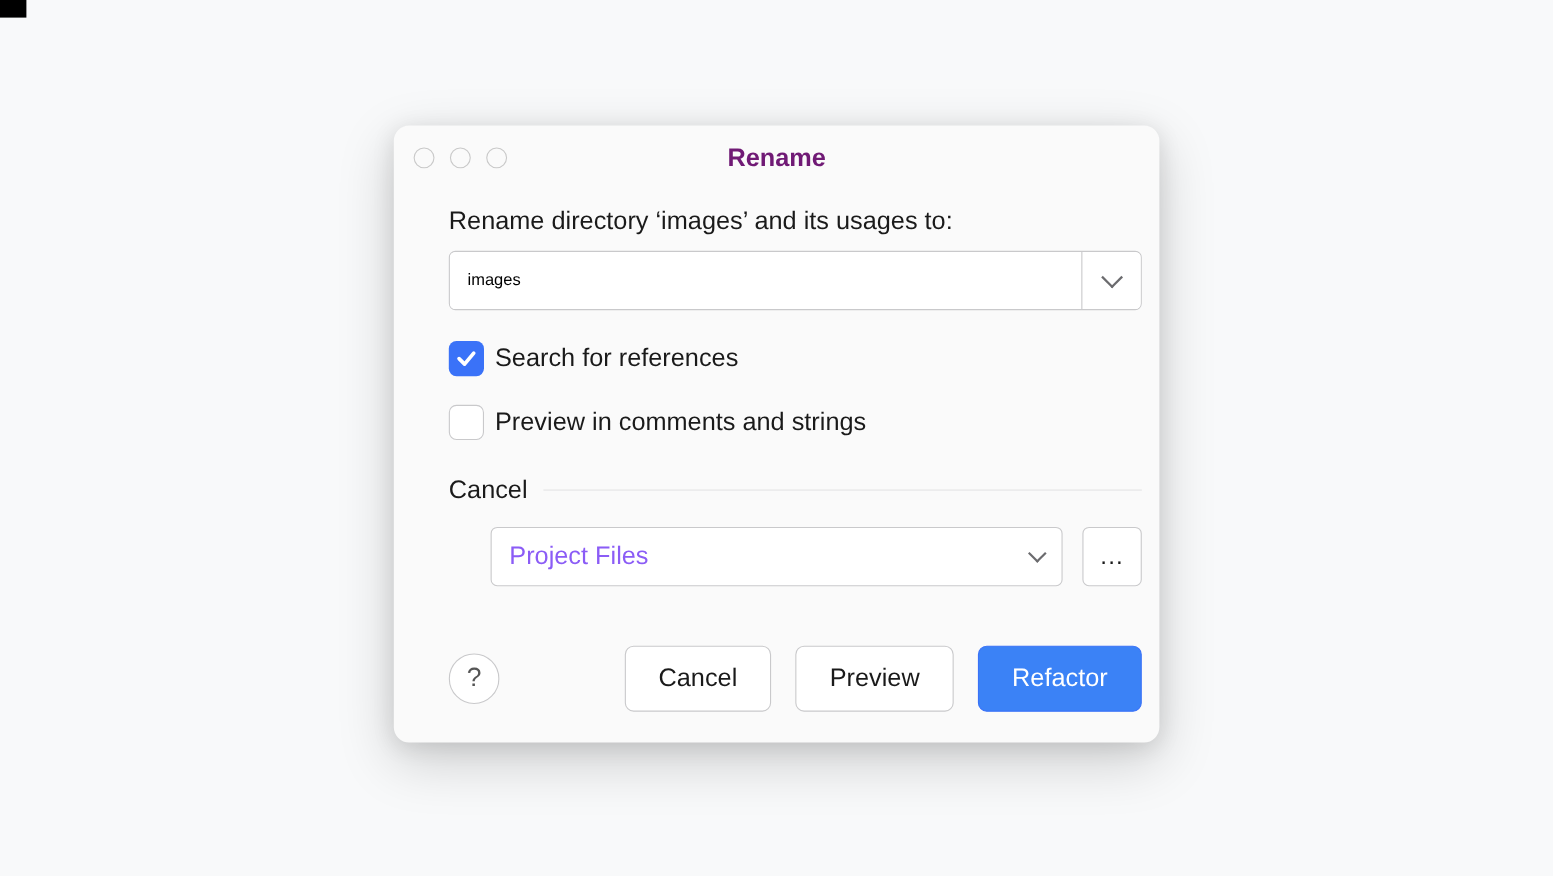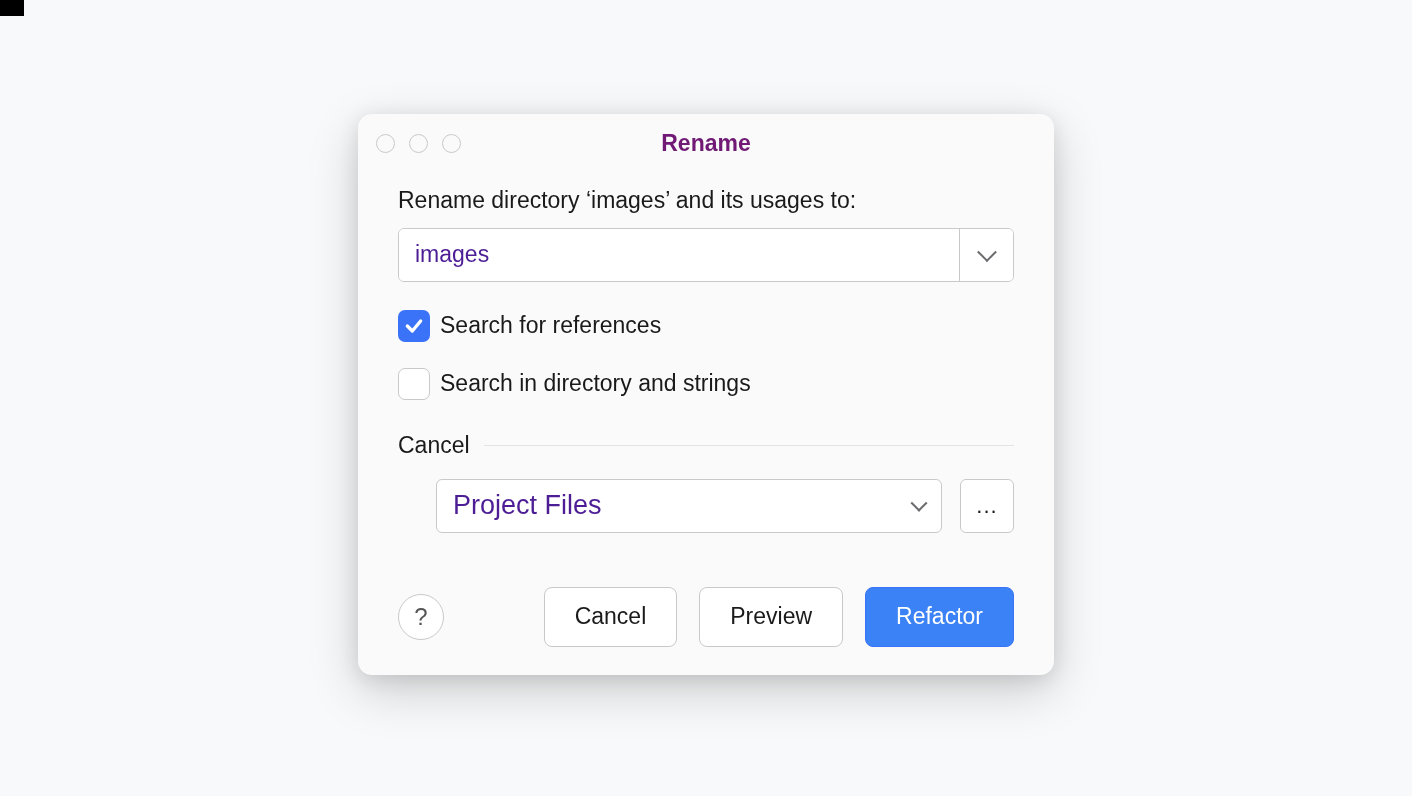--- a/index.html
+++ b/index.html
@@ -54,44 +54,45 @@
       background: transparent;
     }
     .dialog-title {
       flex: 1;
       text-align: center;
       font-size: 23px;
       font-weight: 700;
       color: #701a75;
     }
     .content {
-      padding: 18px 40px 28px 40px;
+      padding: 18px 16px 28px 40px;
+      margin-left: 10px;
     }
     .field-label {
       font-size: 23px;
       color: #1a1a1a;
       margin-bottom: 14px;
     }
     .combo-wrap {
       display: flex;
       border: 1px solid #c9c9cb;
       border-radius: 6px;
       overflow: hidden;
       background: #fff;
       height: 54px;
       margin-bottom: 28px;
     }
     .combo-input {
       flex: 1;
       border: none;
       outline: none;
-      font-size: 23px;
+      font-size: 15px;
       padding: 0 16px;
       background: #fff;
-      color: #4c1d95;
+      color: #000000;
     }
     .combo-toggle {
       width: 54px;
       border-left: 1px solid #c9c9cb;
       display: flex;
       align-items: center;
       justify-content: center;
       background: #fff;
       cursor: pointer;
     }
@@ -160,22 +161,22 @@
       border: 1px solid #c9c9cb;
       border-radius: 6px;
       background: #fff;
       display: flex;
       align-items: center;
       padding: 0 16px;
       justify-content: space-between;
       cursor: pointer;
     }
     .scope-select-text {
-      font-size: 27px;
-      color: #4c1d95;
+      font-size: 23px;
+      color: #8b5cf6;
     }
     .scope-select-chevron {
       width: 12px;
       height: 12px;
       border-right: 2px solid #6b6b6e;
       border-bottom: 2px solid #6b6b6e;
       transform: rotate(45deg) translate(-2px, -2px);
     }
     .scope-extra {
       width: 54px;
@@ -261,21 +262,21 @@
       <div class="cbox checked">
         <svg class="checkmark" viewBox="0 0 24 24" width="20" height="20">
           <path fill="none" stroke="#fff" stroke-width="4" stroke-linecap="round" stroke-linejoin="round" d="M4 12 L10 18 L20 6"></path>
         </svg>
       </div>
       <div class="checkbox-label">Search for references</div>
     </div>
 
     <div class="checkbox-row">
       <div class="cbox unchecked"></div>
-      <div class="checkbox-label">Search in directory and strings</div>
+      <div class="checkbox-label">Preview in comments and strings</div>
     </div>
 
     <div class="scope-row">
       <div class="scope-label">Cancel</div>
       <div class="scope-divider"></div>
     </div>
 
     <div class="scope-controls">
       <div class="scope-select">
         <span class="scope-select-text">Project Files</span>

